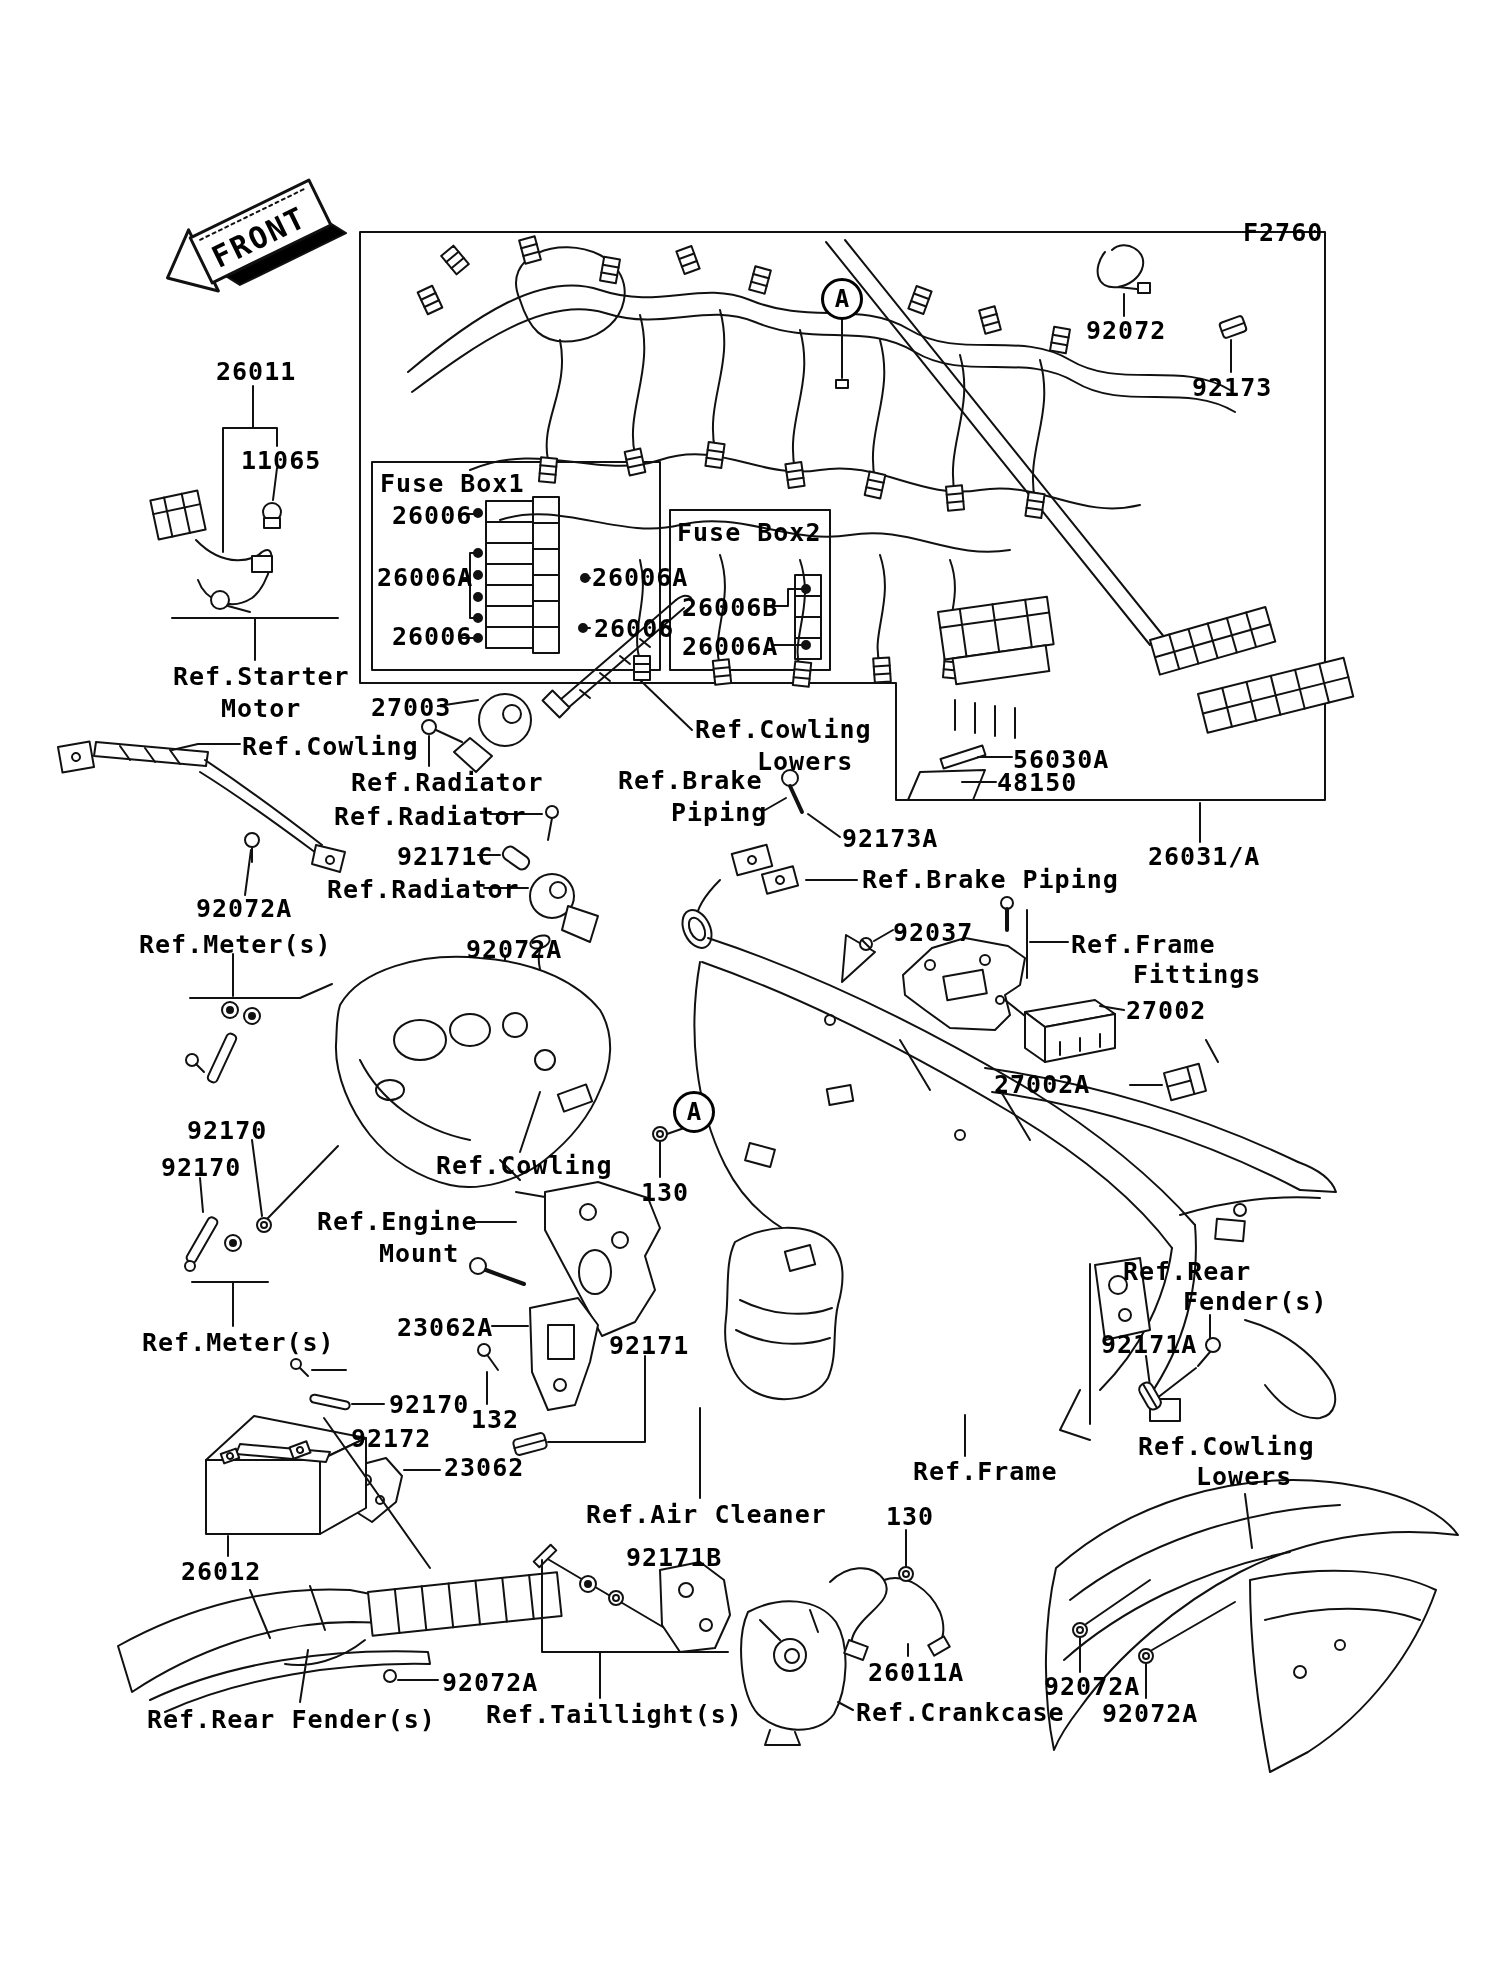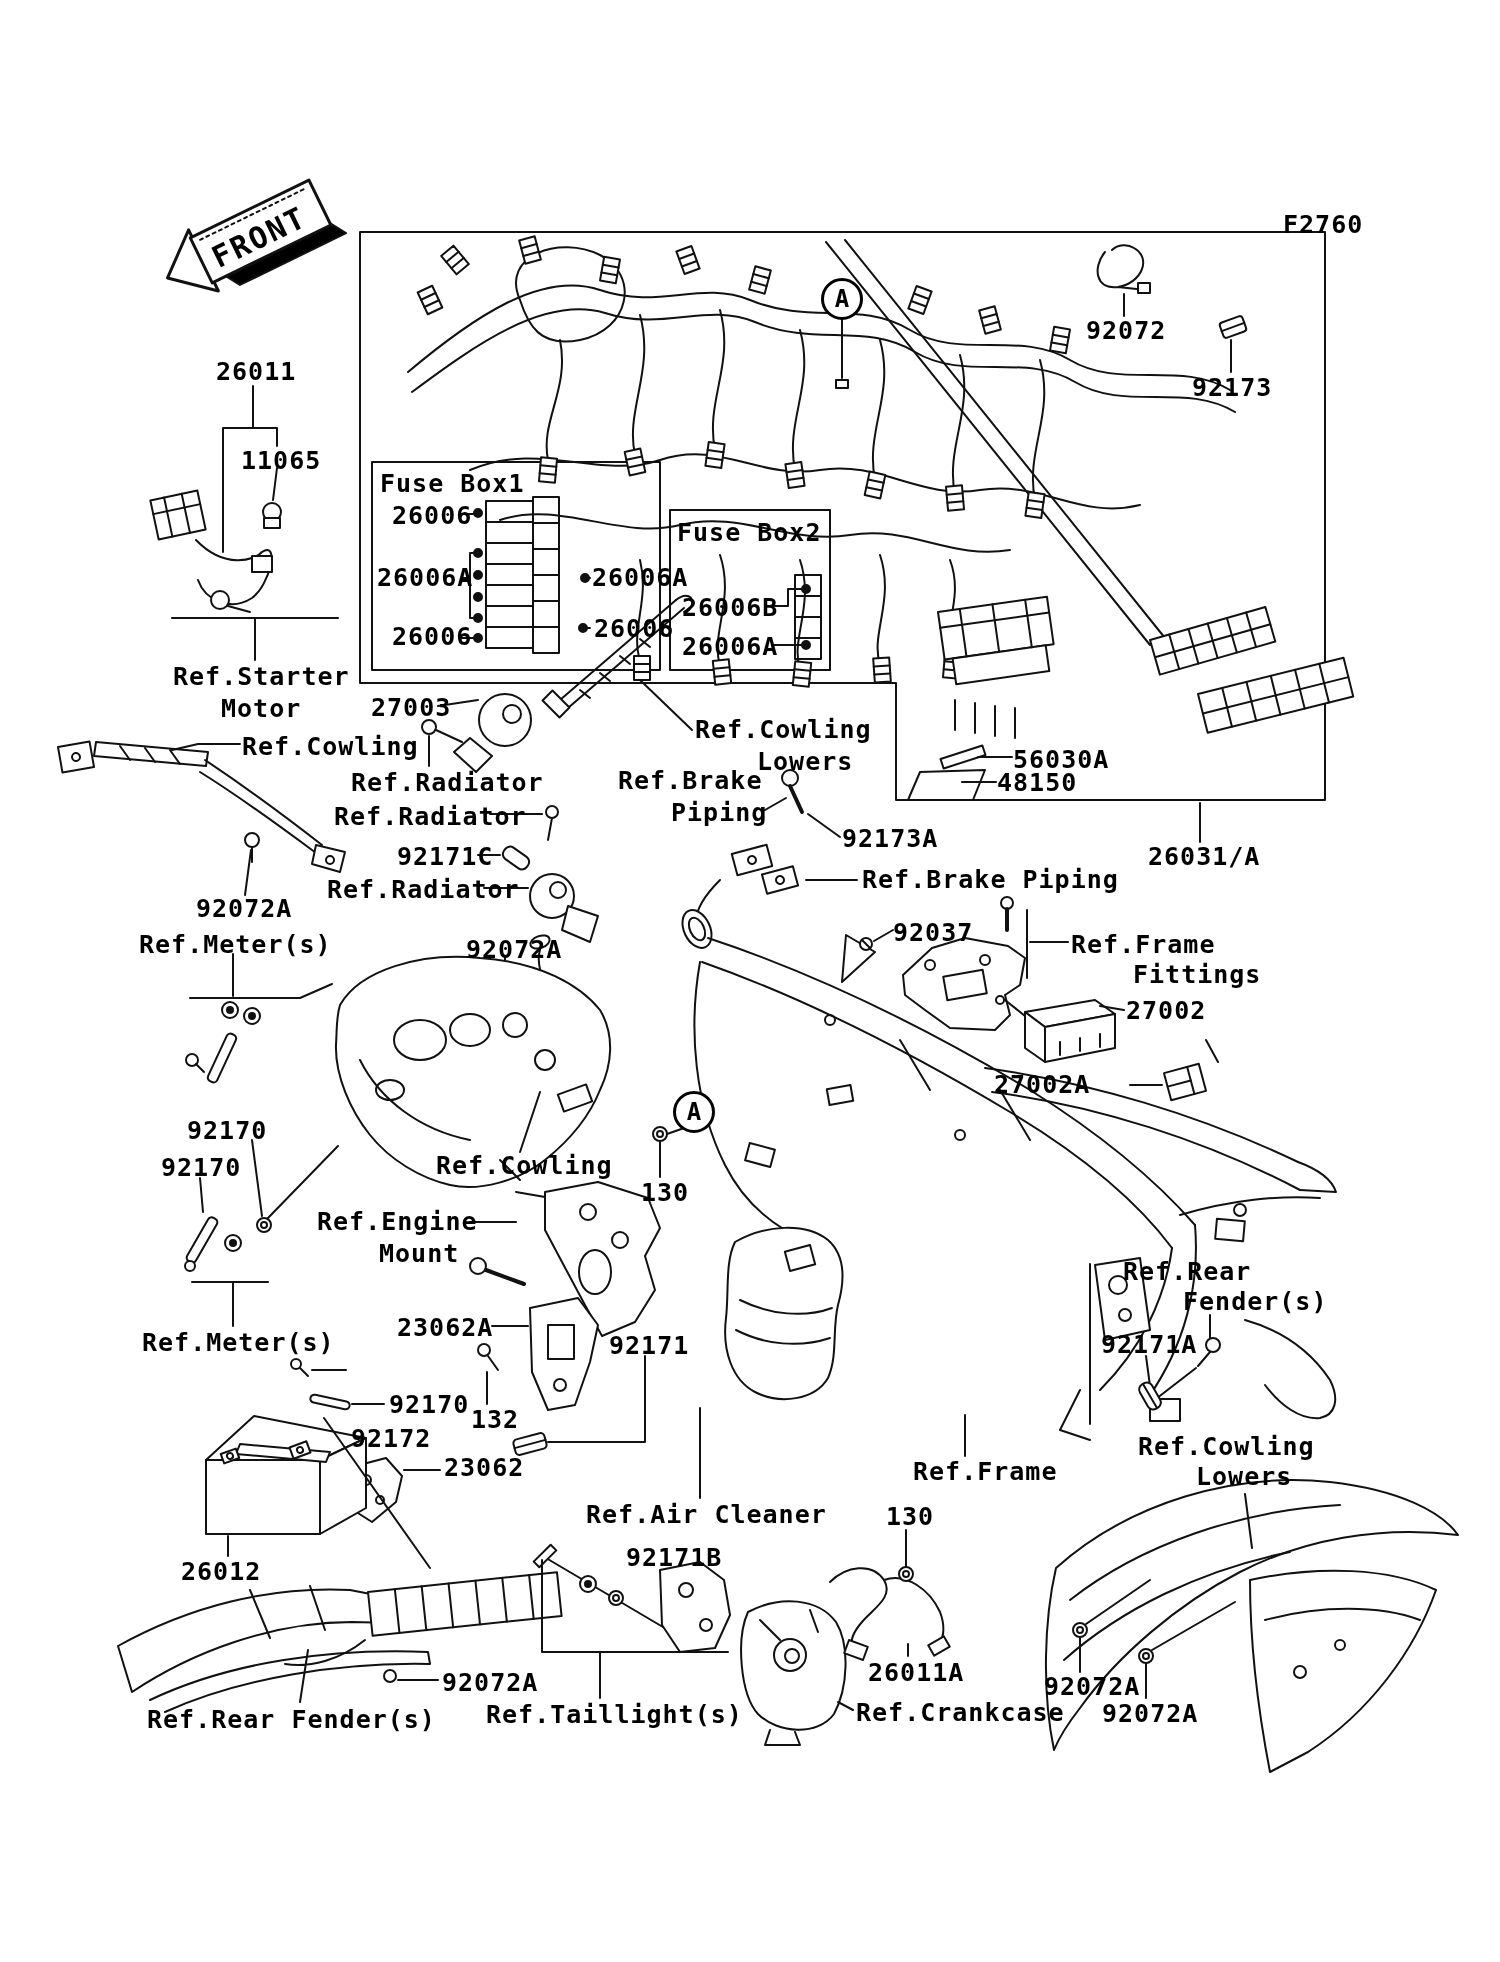--- a/index.html
+++ b/index.html
@@ -505,21 +505,21 @@
         <path d="M1210,1352 L1198,1366 M1196,1368 L1152,1402"></path>
       <path d="M1146,1356 L1150,1386"></path>
       <g transform="translate(1150,1396) rotate(60)">
           <rect x="-14" y="-7" width="28" height="14" rx="6" fill="#fff"></rect>
           <line x1="-14" y1="0" x2="14" y2="0"></line>
         </g>
     </g>
   </svg>
 
   <div id="label-layer">
-      <div class="lbl" style="left: 1243px; top: 212px; margin-left: 40px;">F2760</div>
+      <div class="lbl" style="left: 1243px; top: 220px;">F2760</div>
       <div class="lbl" style="left: 1086px; top: 318px;">92072</div>
       <div class="lbl" style="left: 1192px; top: 375px;">92173</div>
       <div class="lbl" style="left: 216px; top: 359px;">26011</div>
       <div class="lbl" style="left: 241px; top: 448px;">11065</div>
       <div class="lbl" style="left: 380px; top: 471px;">Fuse Box1</div>
       <div class="lbl" style="left: 392px; top: 503px;">26006</div>
       <div class="lbl" style="left: 377px; top: 565px;">26006A</div>
       <div class="lbl" style="left: 592px; top: 565px;">26006A</div>
       <div class="lbl" style="left: 392px; top: 624px;">26006</div>
       <div class="lbl" style="left: 594px; top: 616px;">26006</div>

